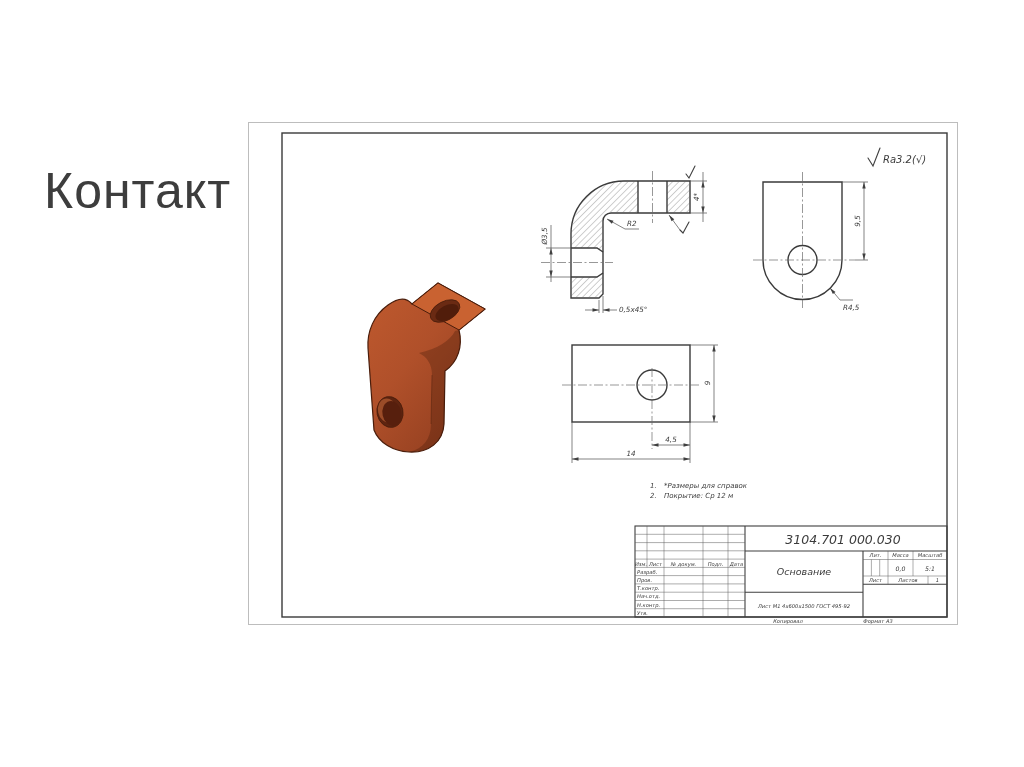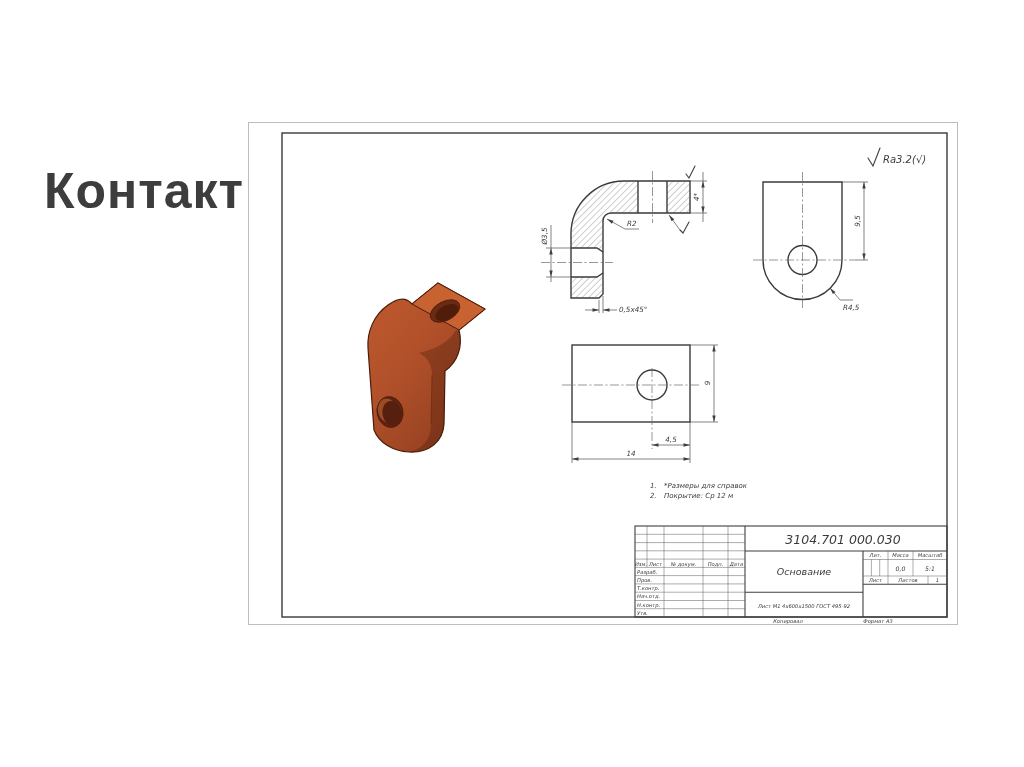--- a/index.html
+++ b/index.html
@@ -1,19 +1,19 @@
 <!DOCTYPE html>
 <html><head>
 <meta charset="utf-8">
 <style>
   html,body{margin:0;padding:0;background:#ffffff;}
   .stage{position:relative;width:1024px;height:767px;background:#ffffff;overflow:hidden;
          font-family:"Liberation Sans",sans-serif;}
   .heading{position:absolute;left:44px;top:162px;font-size:50px;color:#3d3d3d;
-           letter-spacing:1px;font-weight:700;}
+           letter-spacing:1px;font-weight:400;}
   svg.sheet{position:absolute;left:248px;top:122px;width:710px;height:503px;}
   
   .t{font-family:"DejaVu Sans",sans-serif;font-style:italic;fill:#3b3b3b;}
   .d{font-size:7.2px;}
   .n{font-size:7px;}
   .ra{font-size:10px;}
   .tb5{font-size:5.2px;}
   .tb6{font-size:6.2px;}
   .tb9{font-size:9.5px;}
   .tb12{font-size:12.5px;}

